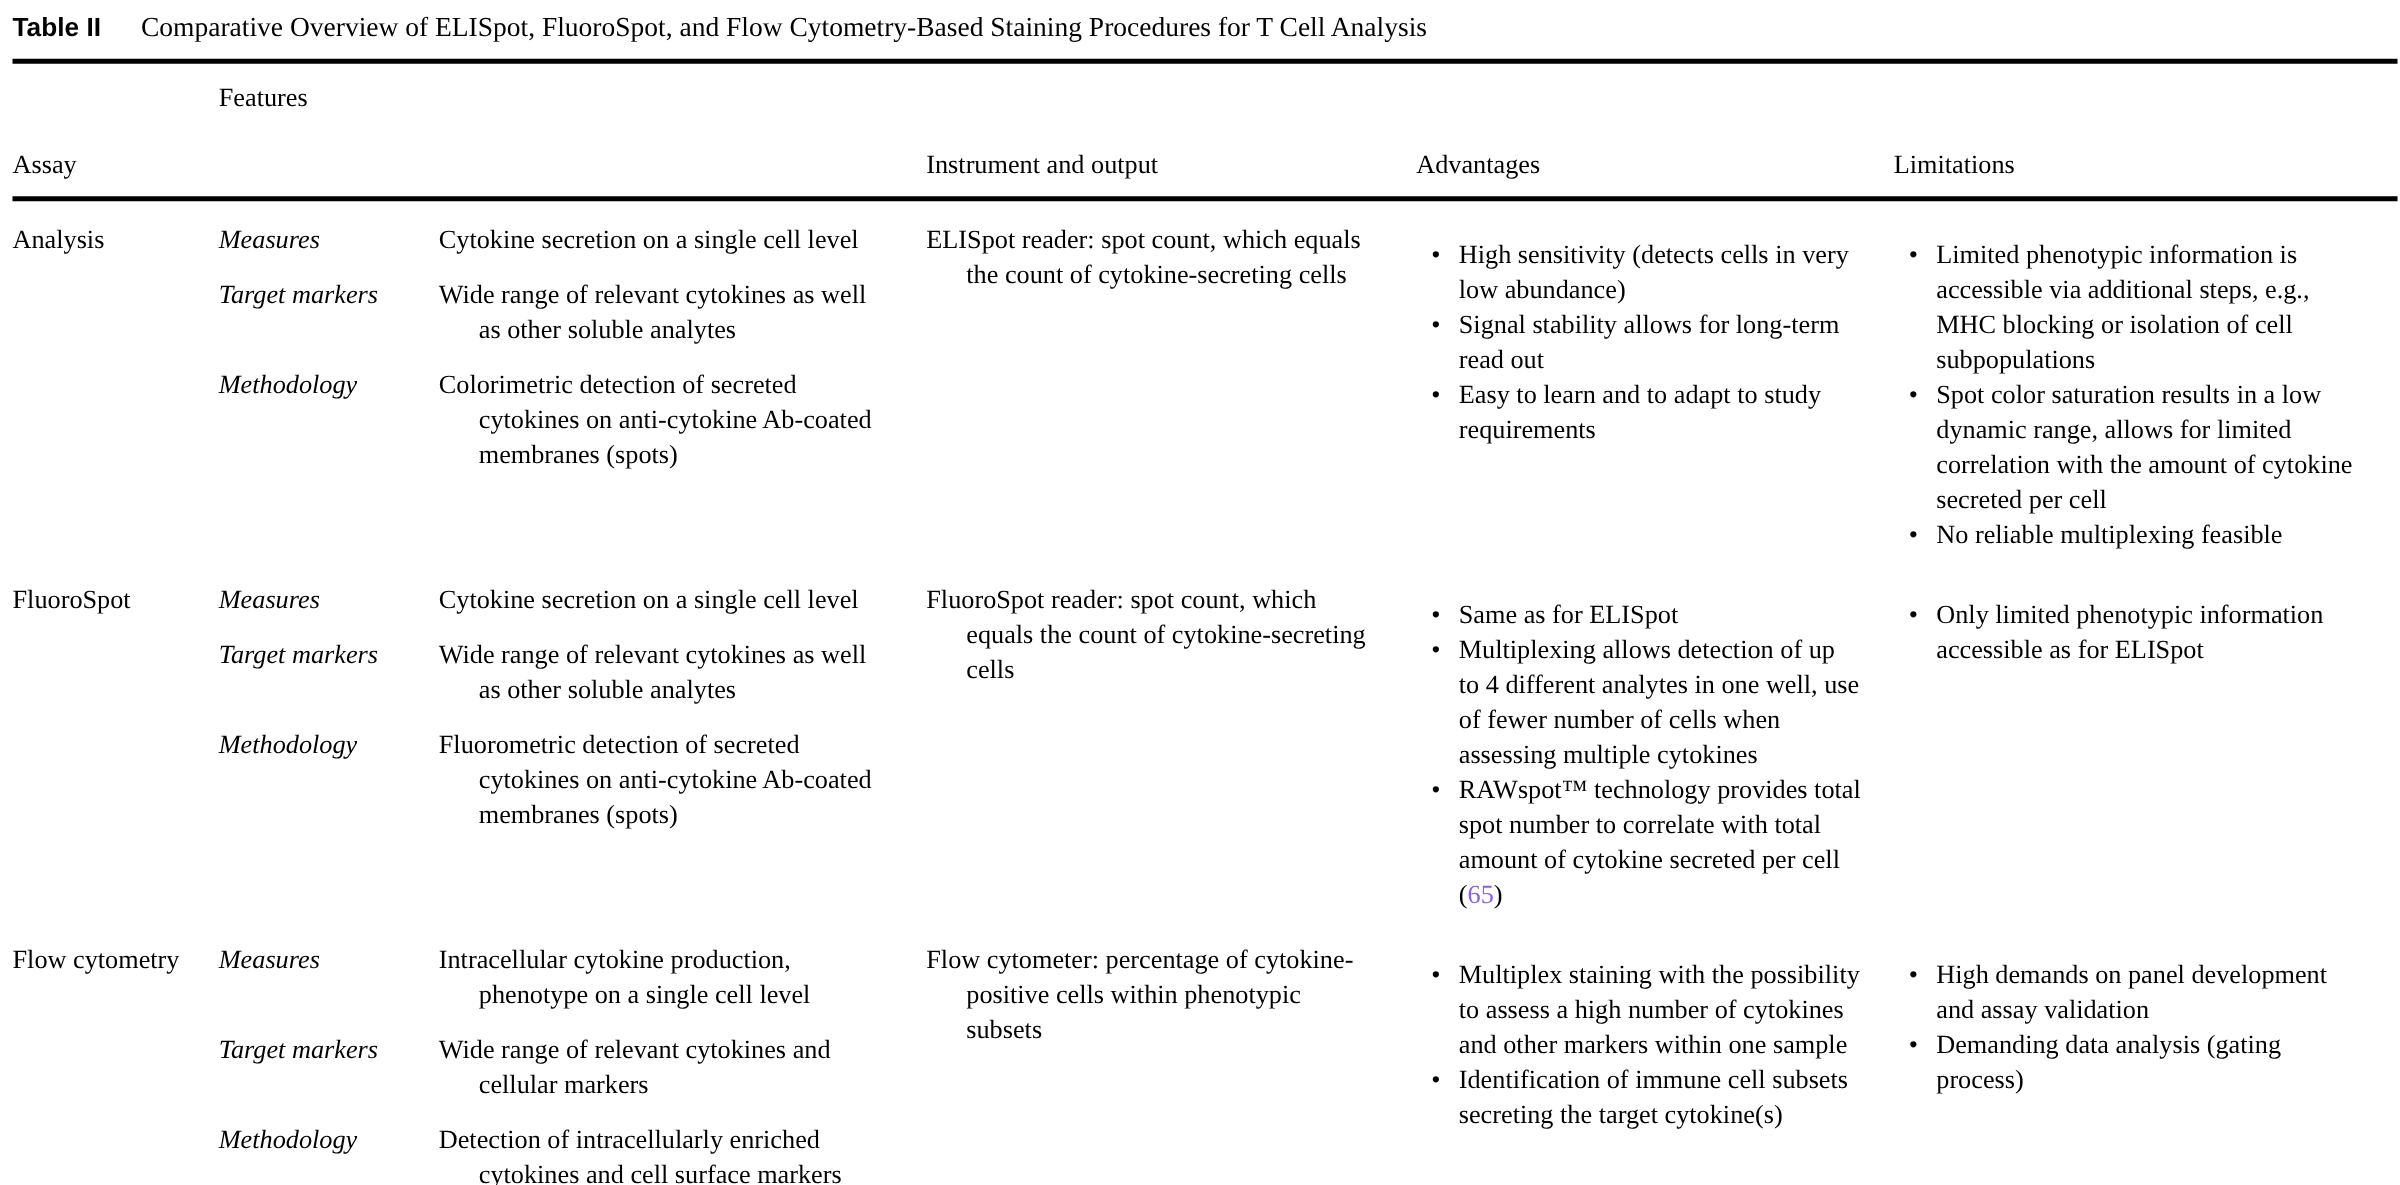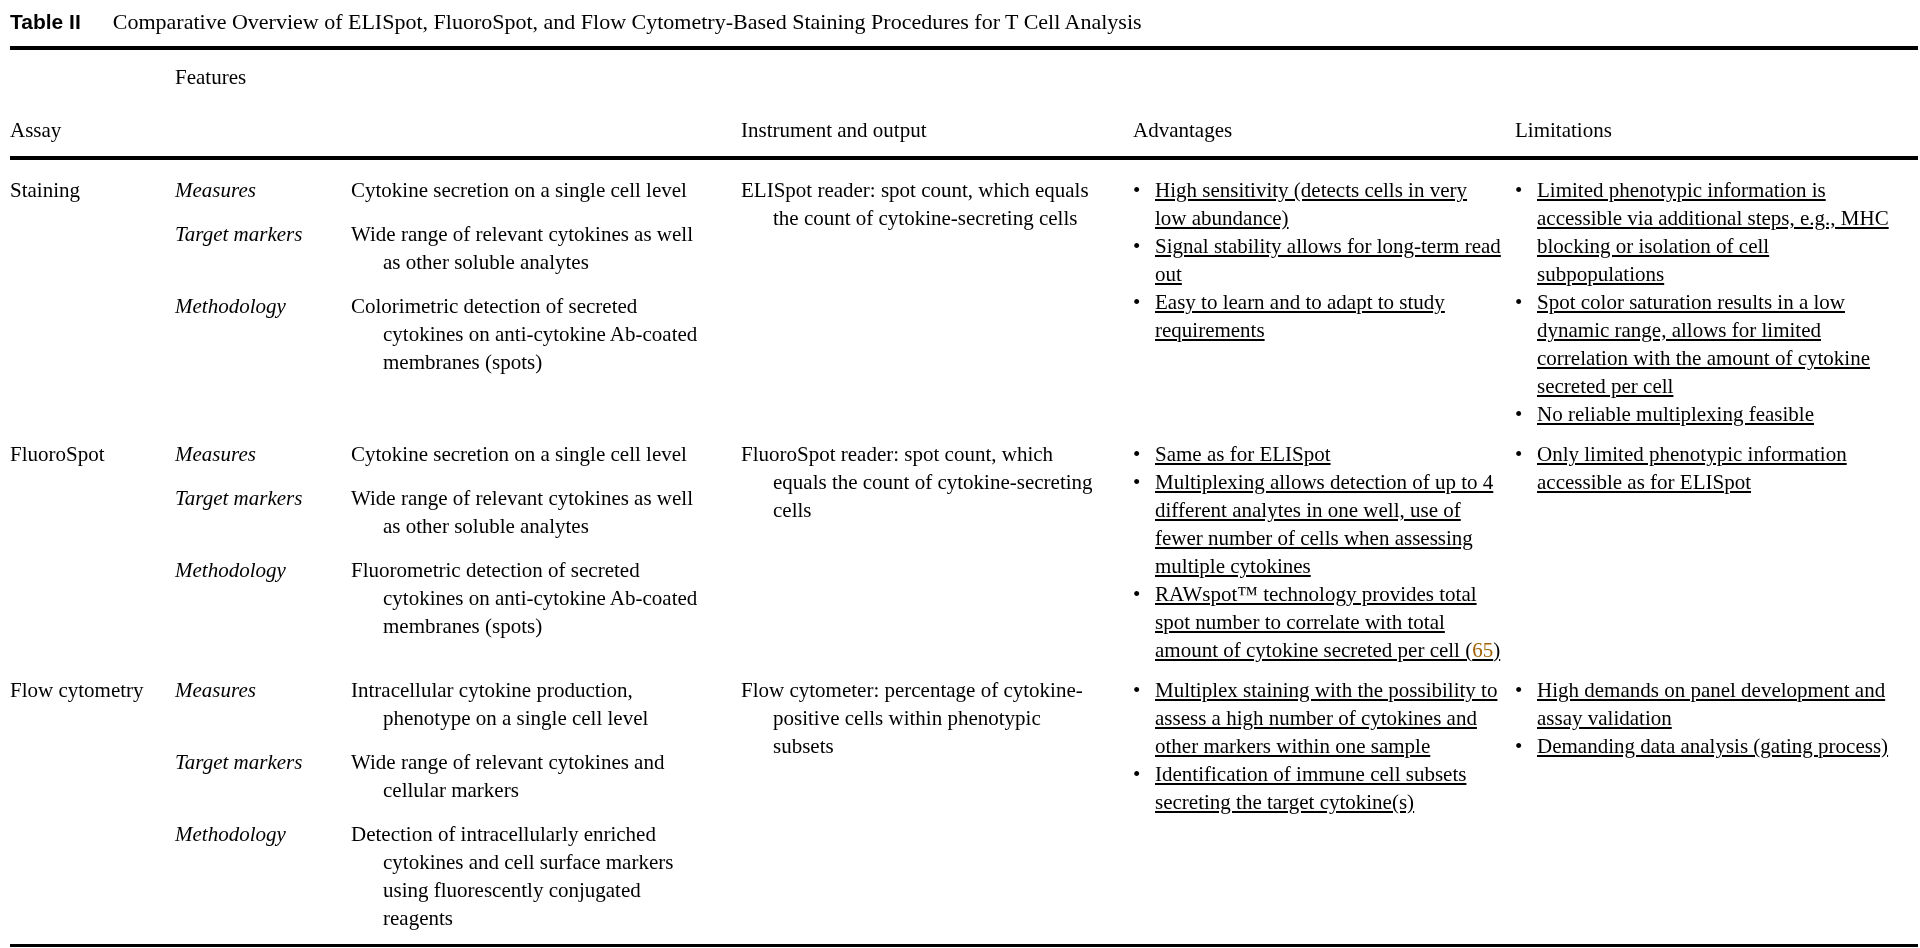--- a/index.html
+++ b/index.html
@@ -35,28 +35,28 @@
   .features {
     grid-column: 2 / 4; display: grid;
     grid-template-columns: 176px 1fr; row-gap: 16px; align-content: start;
   }
   .feat-label { font-style: italic; padding-right: 8px; }
   .feat-value { padding-right: 36px; }
   .cell.instrument { grid-column: 4; padding-right: 28px; }
   .hang { padding-left: 32px; text-indent: -32px; }
   .hang.feat-value { padding-left: 32px; padding-right: 36px; }
 
-  ul.bullets { list-style: none; margin: 0; padding: 0; text-decoration: underline; }
+  ul.bullets { list-style: none; margin: 12px; padding: 0; }
   ul.advantages { grid-column: 5; padding-right: 14px; }
   ul.limitations { grid-column: 6; padding-right: 26px; }
   ul.bullets li { padding-left: 22px; text-indent: -22px; }
   ul.bullets li::before {
     content: "\2022"; display: inline-block; width: 22px; text-indent: 0;
   }
-  a.ref { color: #a16207; text-decoration: none; cursor: pointer; }
+  a.ref { color: #8b5cf6; text-decoration: none; cursor: pointer; }
   .footnote { font-style: italic; margin-top: 6px; }
 </style>
 </head>
 <body>
 
 <div class="page">
 
   <div class="title">
     <span class="title-label">Table II</span><span class="title-text">Comparative Overview of ELISpot, FluoroSpot, and Flow Cytometry-Based Staining Procedures for T Cell Analysis</span>
   </div>
@@ -69,21 +69,21 @@
     <div class="hcell c4">Instrument and output</div>
     <div class="hcell c5">Advantages</div>
     <div class="hcell c6">Limitations</div>
   </div>
 
   <div class="rule rule-mid"></div>
 
   <div class="body">
 
     <div class="grid row">
-      <div class="cell assay">Staining</div>
+      <div class="cell assay">Analysis</div>
       <div class="features">
         <div class="feat-label">Measures</div>
         <div class="feat-value hang">Cytokine secretion on a single cell level</div>
         <div class="feat-label">Target markers</div>
         <div class="feat-value hang">Wide range of relevant cytokines as well as other soluble analytes</div>
         <div class="feat-label">Methodology</div>
         <div class="feat-value hang">Colorimetric detection of secreted cytokines on anti-cytokine Ab-coated membranes (spots)</div>
       </div>
       <div class="cell instrument hang">ELISpot reader: spot count, which equals the count of cytokine-secreting cells</div>
       <ul class="bullets advantages">

